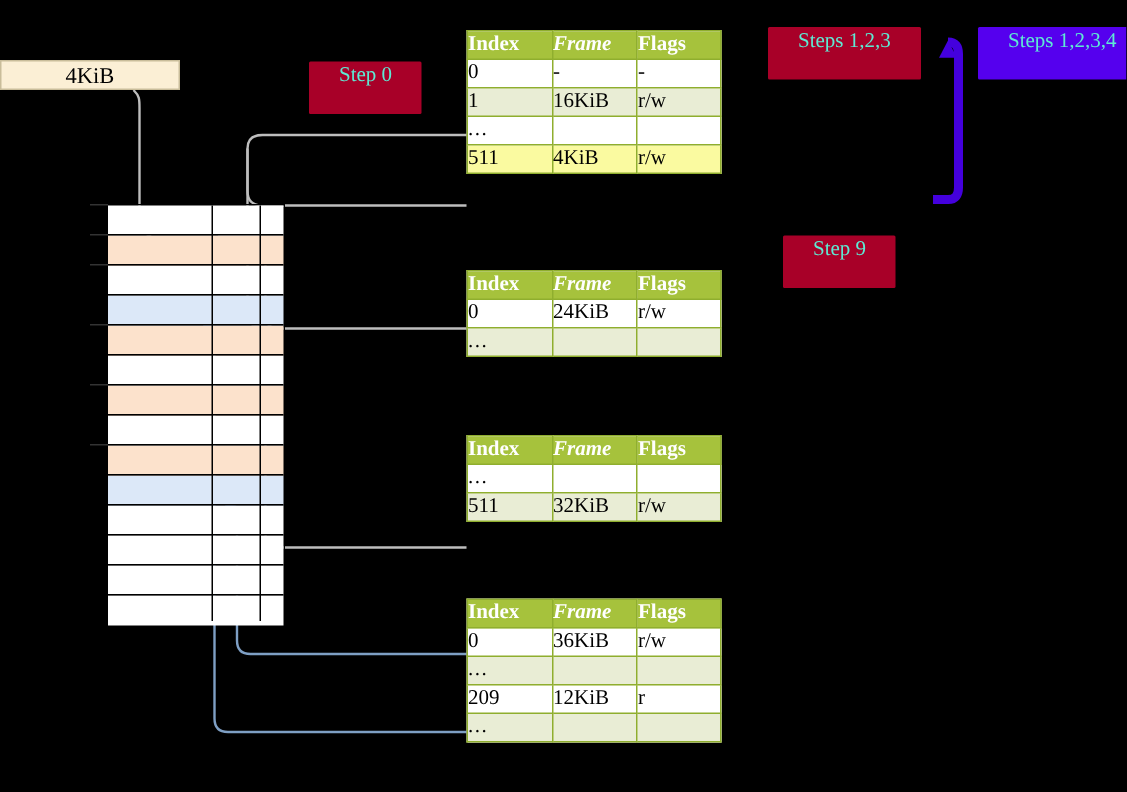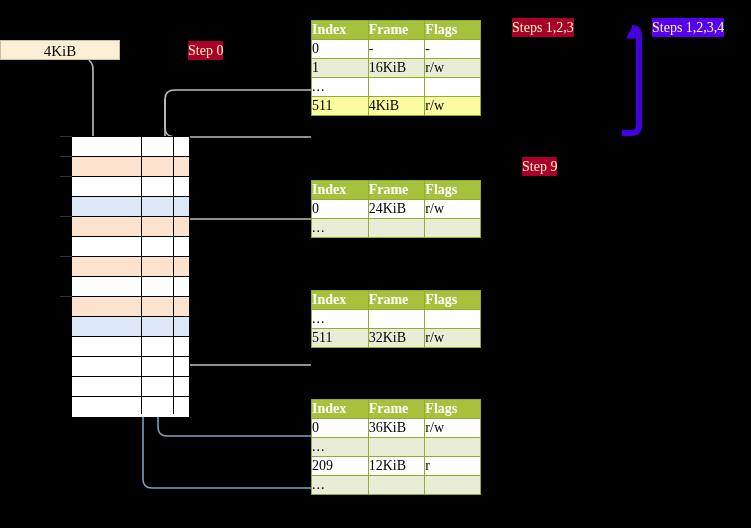--- a/index.html
+++ b/index.html
@@ -31,25 +31,25 @@
     color: #000000;
     font-size: 15px;
     text-align: center;
     line-height: 20px;
     height: 20px;
     box-sizing: border-box;
   }
   
   .badge {
     position: absolute;
-    color: #fef9c3;
+    color: #5eead4;
     font-size: 14px;
     line-height: 19px;
-    height: 19px;
-    padding: 0 0;
+    height: 35px;
+    padding: 0 20px;
     box-sizing: border-box;
     white-space: nowrap;
     border-radius: 1px;
   }
   .badge-red   { background: #A80028; }
   .badge-blue  { background: #5500EE; font-family: Liberation Serif, serif; }
 
   
   #memblock {
     position: absolute;
@@ -107,21 +107,21 @@
   }
   .ptable th {
     background: #A6C23C;
     color: #FFFFFF;
     font-weight: bold;
   }
   .ptable td.c0 { width: 57px; }
   .ptable td.c1 { width: 57px; }
   .ptable td.c2 { width: 56px; }
   .ptable th.c0 { width: 57px; }
-  .ptable th.c1 { width: 57px; }
+  .ptable th.c1 { width: 57px; font-style: italic; }
   .ptable th.c2 { width: 56px; }
   tr.alt td { background: #E9EDD5; }
   tr.plain td { background: #FFFFFF; }
   td.hl { background: #FAFAA0 !important; }
   .dots { letter-spacing: 1px; }
 </style>
 </head>
 <body>
 
 <div id="stage">
@@ -171,21 +171,21 @@
     </g>
 
     <g>
       <path d="M622,133 L632,133 C637,133 639,130 639,125 L639,36
                C639,31 637,28 632,28" fill="none" stroke="#4400DD" stroke-width="6" stroke-linecap="butt" marker-end="url(#ahViolet)"></path>
     </g>
   </svg>
 
   <div class="sizebox" style="left:0px; top:40px; width:120px;">4KiB</div>
 
-  <div class="badge badge-red" style="left:188px; top:41px;">Step 0</div>
+  <div class="badge badge-red" style="left:206px; top:41px;">Step 0</div>
   <div class="badge badge-red" style="left:512px; top:18px;">Steps 1,2,3</div>
   <div class="badge badge-blue" style="left:652px; top:18px;">Steps 1,2,3,4</div>
   <div class="badge badge-red" style="left:522px; top:157px;">Step 9</div>
 
   <div id="memblock">
       <div class="memrow last" style="top: 260px; height: 20px;"></div>
       <div class="memrow" style="top: 240px; height: 20px;"></div>
       <div class="memrow" style="top: 220px; height: 20px;"></div>
       <div class="memrow" style="top: 200px; height: 20px;"></div>
       <div class="memrow sky" style="top: 180px; height: 20px;"></div>

